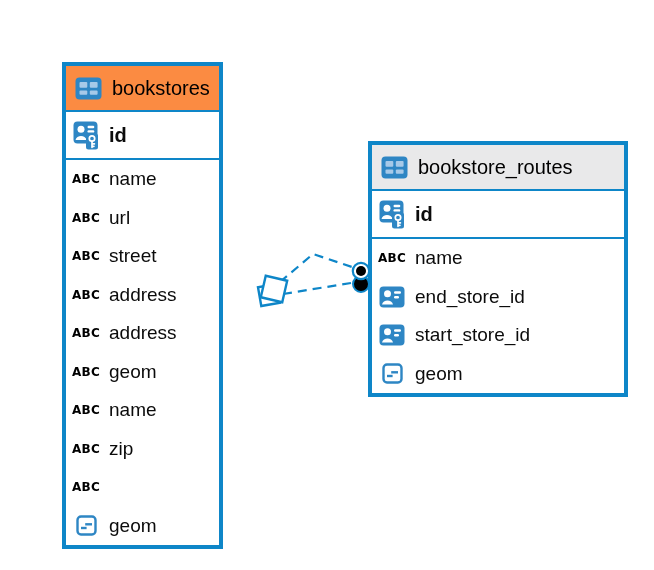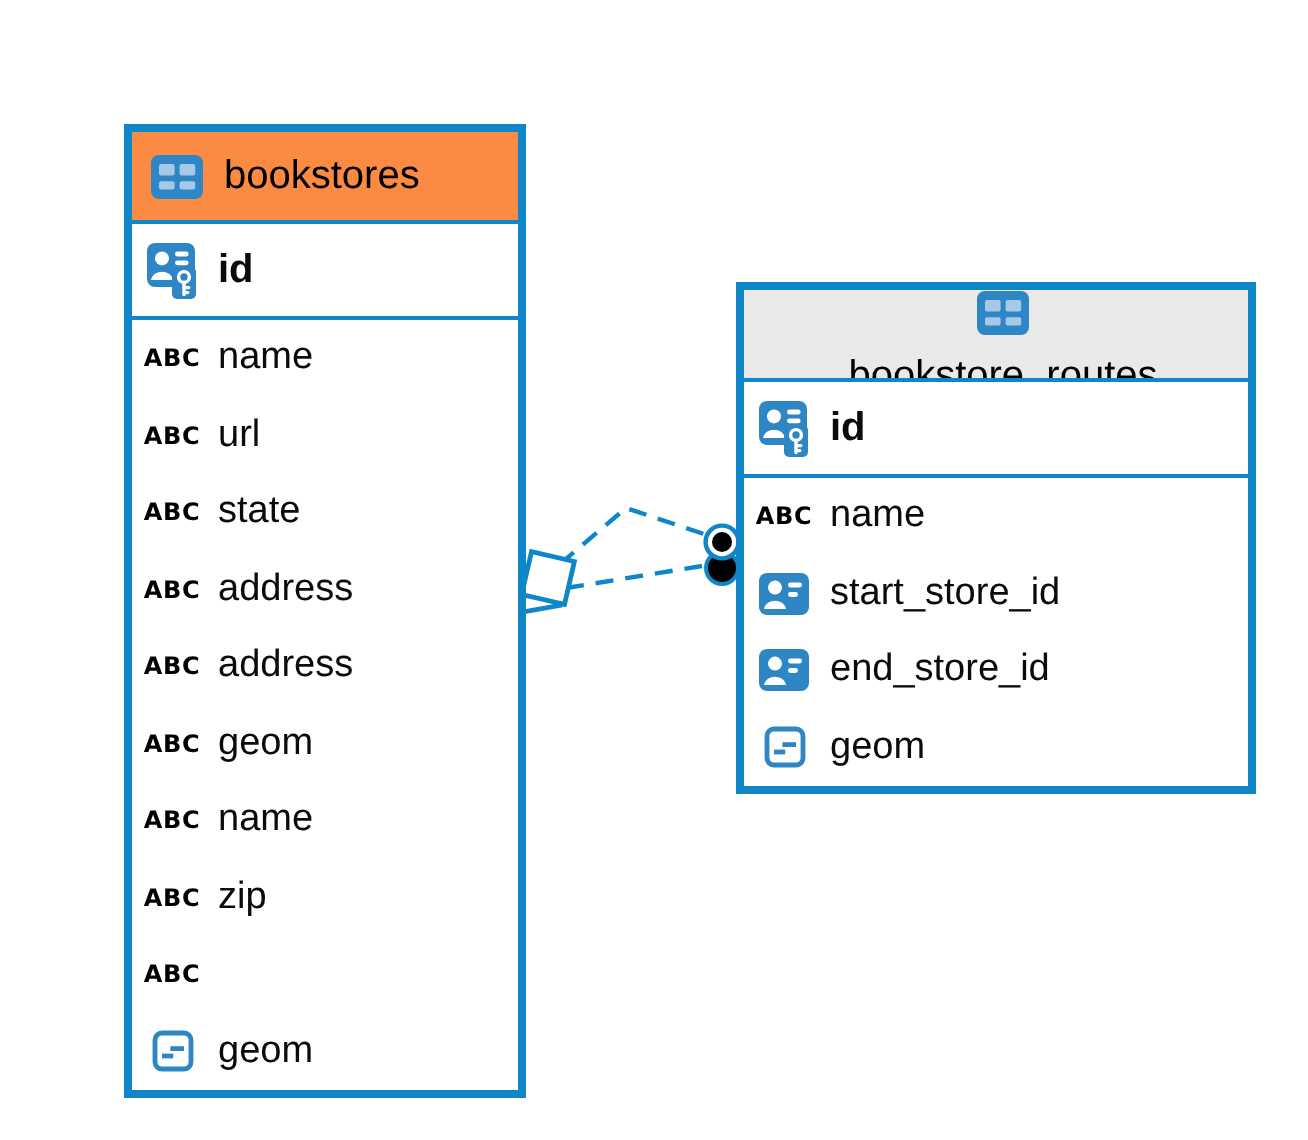--- a/index.html
+++ b/index.html
@@ -12,32 +12,32 @@
     color: #0b0b0b;
   }
   .erd-canvas { position: absolute; inset: 0; width: 654px; height: 570px; }
 
   .db-table {
     position: absolute;
     border: 4px solid #0E86C8;
     background: #ffffff;
     box-sizing: border-box;
   }
-  .t-bookstores { left: 62px;  top: 62px;  width: 201px; }
+  .t-bookstores { left: 62px;  top: 62px;  width: 161px; }
   .t-routes     { left: 368px; top: 141px; width: 260px; }
 
   .thead {
     display: flex; align-items: center; gap: 9px;
     padding-left: 7px; height: 44px;
     border-bottom: 2px solid #0E86C8;
     font-size: 20px; color: #000;
     white-space: nowrap; overflow: hidden;
   }
   .t-bookstores .thead { background: #FB8B42; }
-  .t-routes .thead     { background: #E9E9EA; flex-direction: column; }
+  .t-routes .thead     { background: #E9E9EA; }
 
   .pkrow {
     display: flex; align-items: center; gap: 8px;
     padding-left: 5px; height: 46px;
     border-bottom: 2px solid #0E86C8;
     font-weight: bold; font-size: 20px;
   }
   .colrow {
     display: flex; align-items: center; gap: 8px;
     padding-left: 5px; height: 38.5px;
@@ -117,21 +117,21 @@
     <div class="colrow">
       <span class="icobox">
           <span class="abc-glyph">ABC</span>
         </span>
       <span>url</span>
     </div>
     <div class="colrow">
       <span class="icobox">
           <span class="abc-glyph">ABC</span>
         </span>
-      <span>state</span>
+      <span>street</span>
     </div>
     <div class="colrow">
       <span class="icobox">
           <span class="abc-glyph">ABC</span>
         </span>
       <span>address</span>
     </div>
     <div class="colrow">
       <span class="icobox">
           <span class="abc-glyph">ABC</span>
@@ -212,33 +212,33 @@
     <div class="colrow">
       <span class="icobox">
         <svg width="26" height="22" viewBox="0 0 26 22">
           <rect x="0.5" y="0.5" width="25" height="21" rx="4" fill="#2E86C4"></rect>
           <circle cx="8.5" cy="7.8" r="3.5" fill="#ffffff"></circle>
           <path d="M3 18.5 C4 13 13 13 14 18.5 Z" fill="#ffffff"></path>
           <rect x="15" y="5.2" width="7" height="2.5" rx="1.2" fill="#ffffff"></rect>
           <rect x="15" y="10" width="5" height="2.5" rx="1.2" fill="#ffffff"></rect>
         </svg>
       </span>
-      <span>start_store_id</span>
+      <span>end_store_id</span>
     </div>
     <div class="colrow">
       <span class="icobox">
         <svg width="26" height="22" viewBox="0 0 26 22">
           <rect x="0.5" y="0.5" width="25" height="21" rx="4" fill="#2E86C4"></rect>
           <circle cx="8.5" cy="7.8" r="3.5" fill="#ffffff"></circle>
           <path d="M3 18.5 C4 13 13 13 14 18.5 Z" fill="#ffffff"></path>
           <rect x="15" y="5.2" width="7" height="2.5" rx="1.2" fill="#ffffff"></rect>
           <rect x="15" y="10" width="5" height="2.5" rx="1.2" fill="#ffffff"></rect>
         </svg>
       </span>
-      <span>end_store_id</span>
+      <span>start_store_id</span>
     </div>
     <div class="colrow">
       <span class="icobox">
         <svg width="21" height="21" viewBox="0 0 21 21">
           <rect x="1.5" y="1.5" width="18" height="18" rx="3.5" fill="#ffffff" stroke="#2E86C4" stroke-width="2.4"></rect>
           <path d="M9.2 9.3 H16" stroke="#2E86C4" stroke-width="2.4"></path>
           <path d="M5 13 H10.6" stroke="#2E86C4" stroke-width="2.4"></path>
         </svg>
       </span>
       <span>geom</span>

